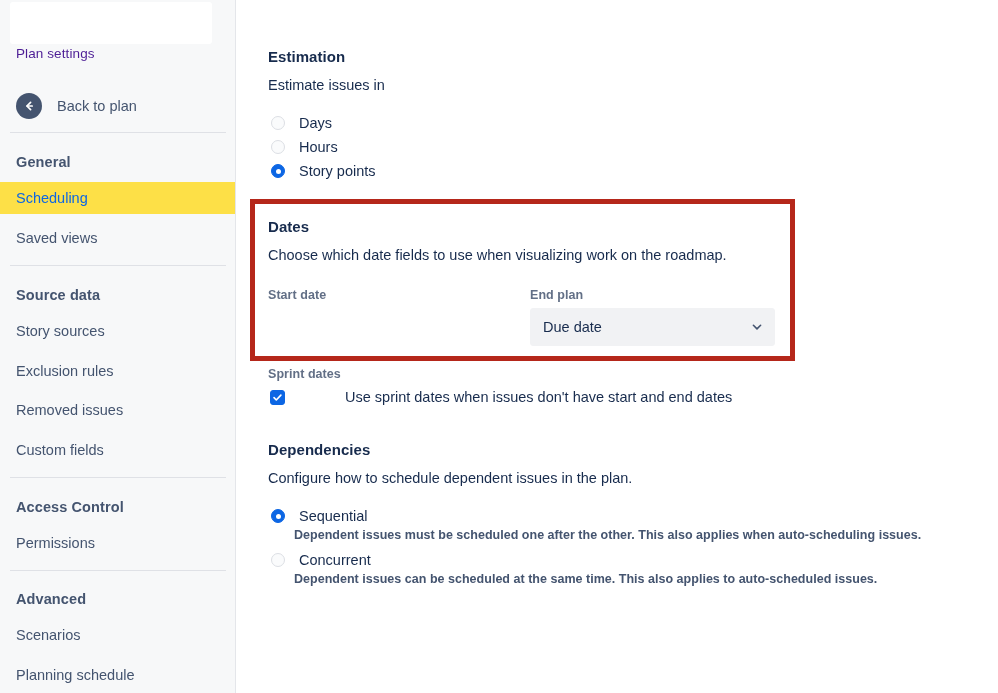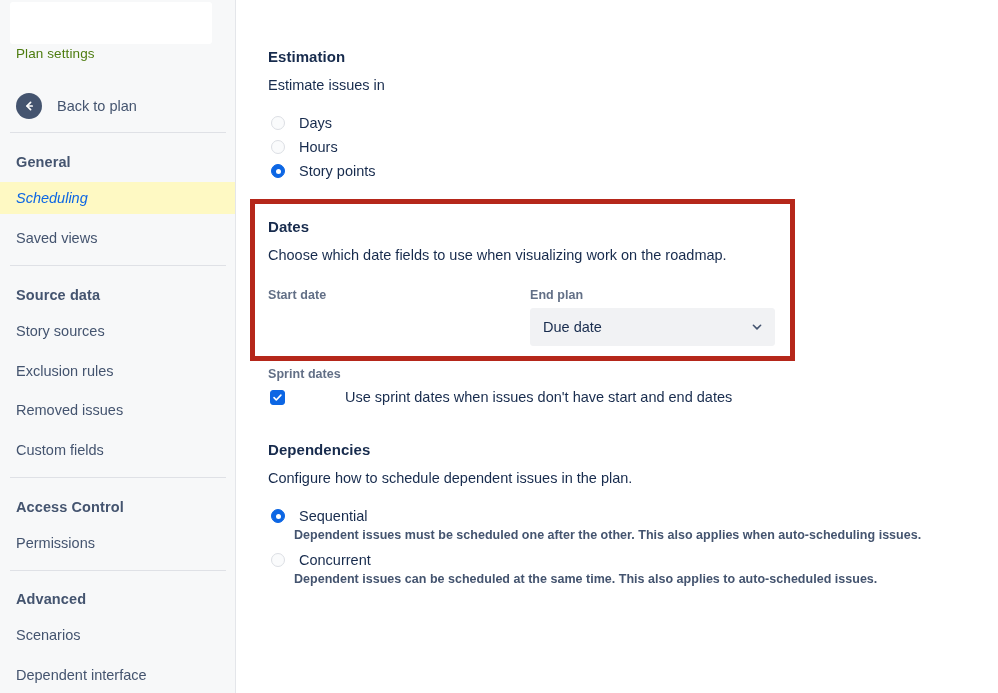--- a/index.html
+++ b/index.html
@@ -42,21 +42,21 @@
     background: #ffffff;
     border-radius: 3px;
   }
 
   .plan-settings-label {
     position: absolute;
     left: 16px;
     top: 46px;
     font-size: 13.5px;
     line-height: 16px;
-    color: #4d7c0f;
+    color: #4c1d95;
     letter-spacing: 0.1px;
   }
 
   .back-row {
     position: absolute;
     left: 0px;
     top: 90px;
     height: 32px;
     width: 236px;
     display: flex;
@@ -108,23 +108,22 @@
     display: flex;
     align-items: center;
     padding-left: 16px;
     font-size: 14.5px;
     color: #44546F;
     line-height: 18px;
     cursor: pointer;
     background: transparent;
   }
   .sb-item.active {
-    background: #fef9c3;
+    background: #fde047;
     color: #0C66E4;
-    font-style: italic;
   }
 
   
   .main {
     flex: 1;
     position: relative;
     background: #ffffff;
     height: 693px;
     overflow: hidden;
   }
@@ -316,21 +315,21 @@
       <span>Permissions</span>
     </div>
 
     <div class="sb-divider" style="top:570px;"></div>
 
     <div class="sb-section-title" style="top:590px;">Advanced</div>
     <div class="sb-item" style="top:619px;">
       <span>Scenarios</span>
     </div>
     <div class="sb-item" style="top:659px;">
-      <span>Dependent interface</span>
+      <span>Planning schedule</span>
     </div>
   </nav>
 
   <main class="main">
 
     <div class="h-section" style="left:32px; top:47px;">Estimation</div>
     <div class="p-desc" style="left:32px; top:75px;">Estimate issues in</div>
 
     <div class="radio-row" style="left:35px; top:114px;">
       <span class="radio"></span>

